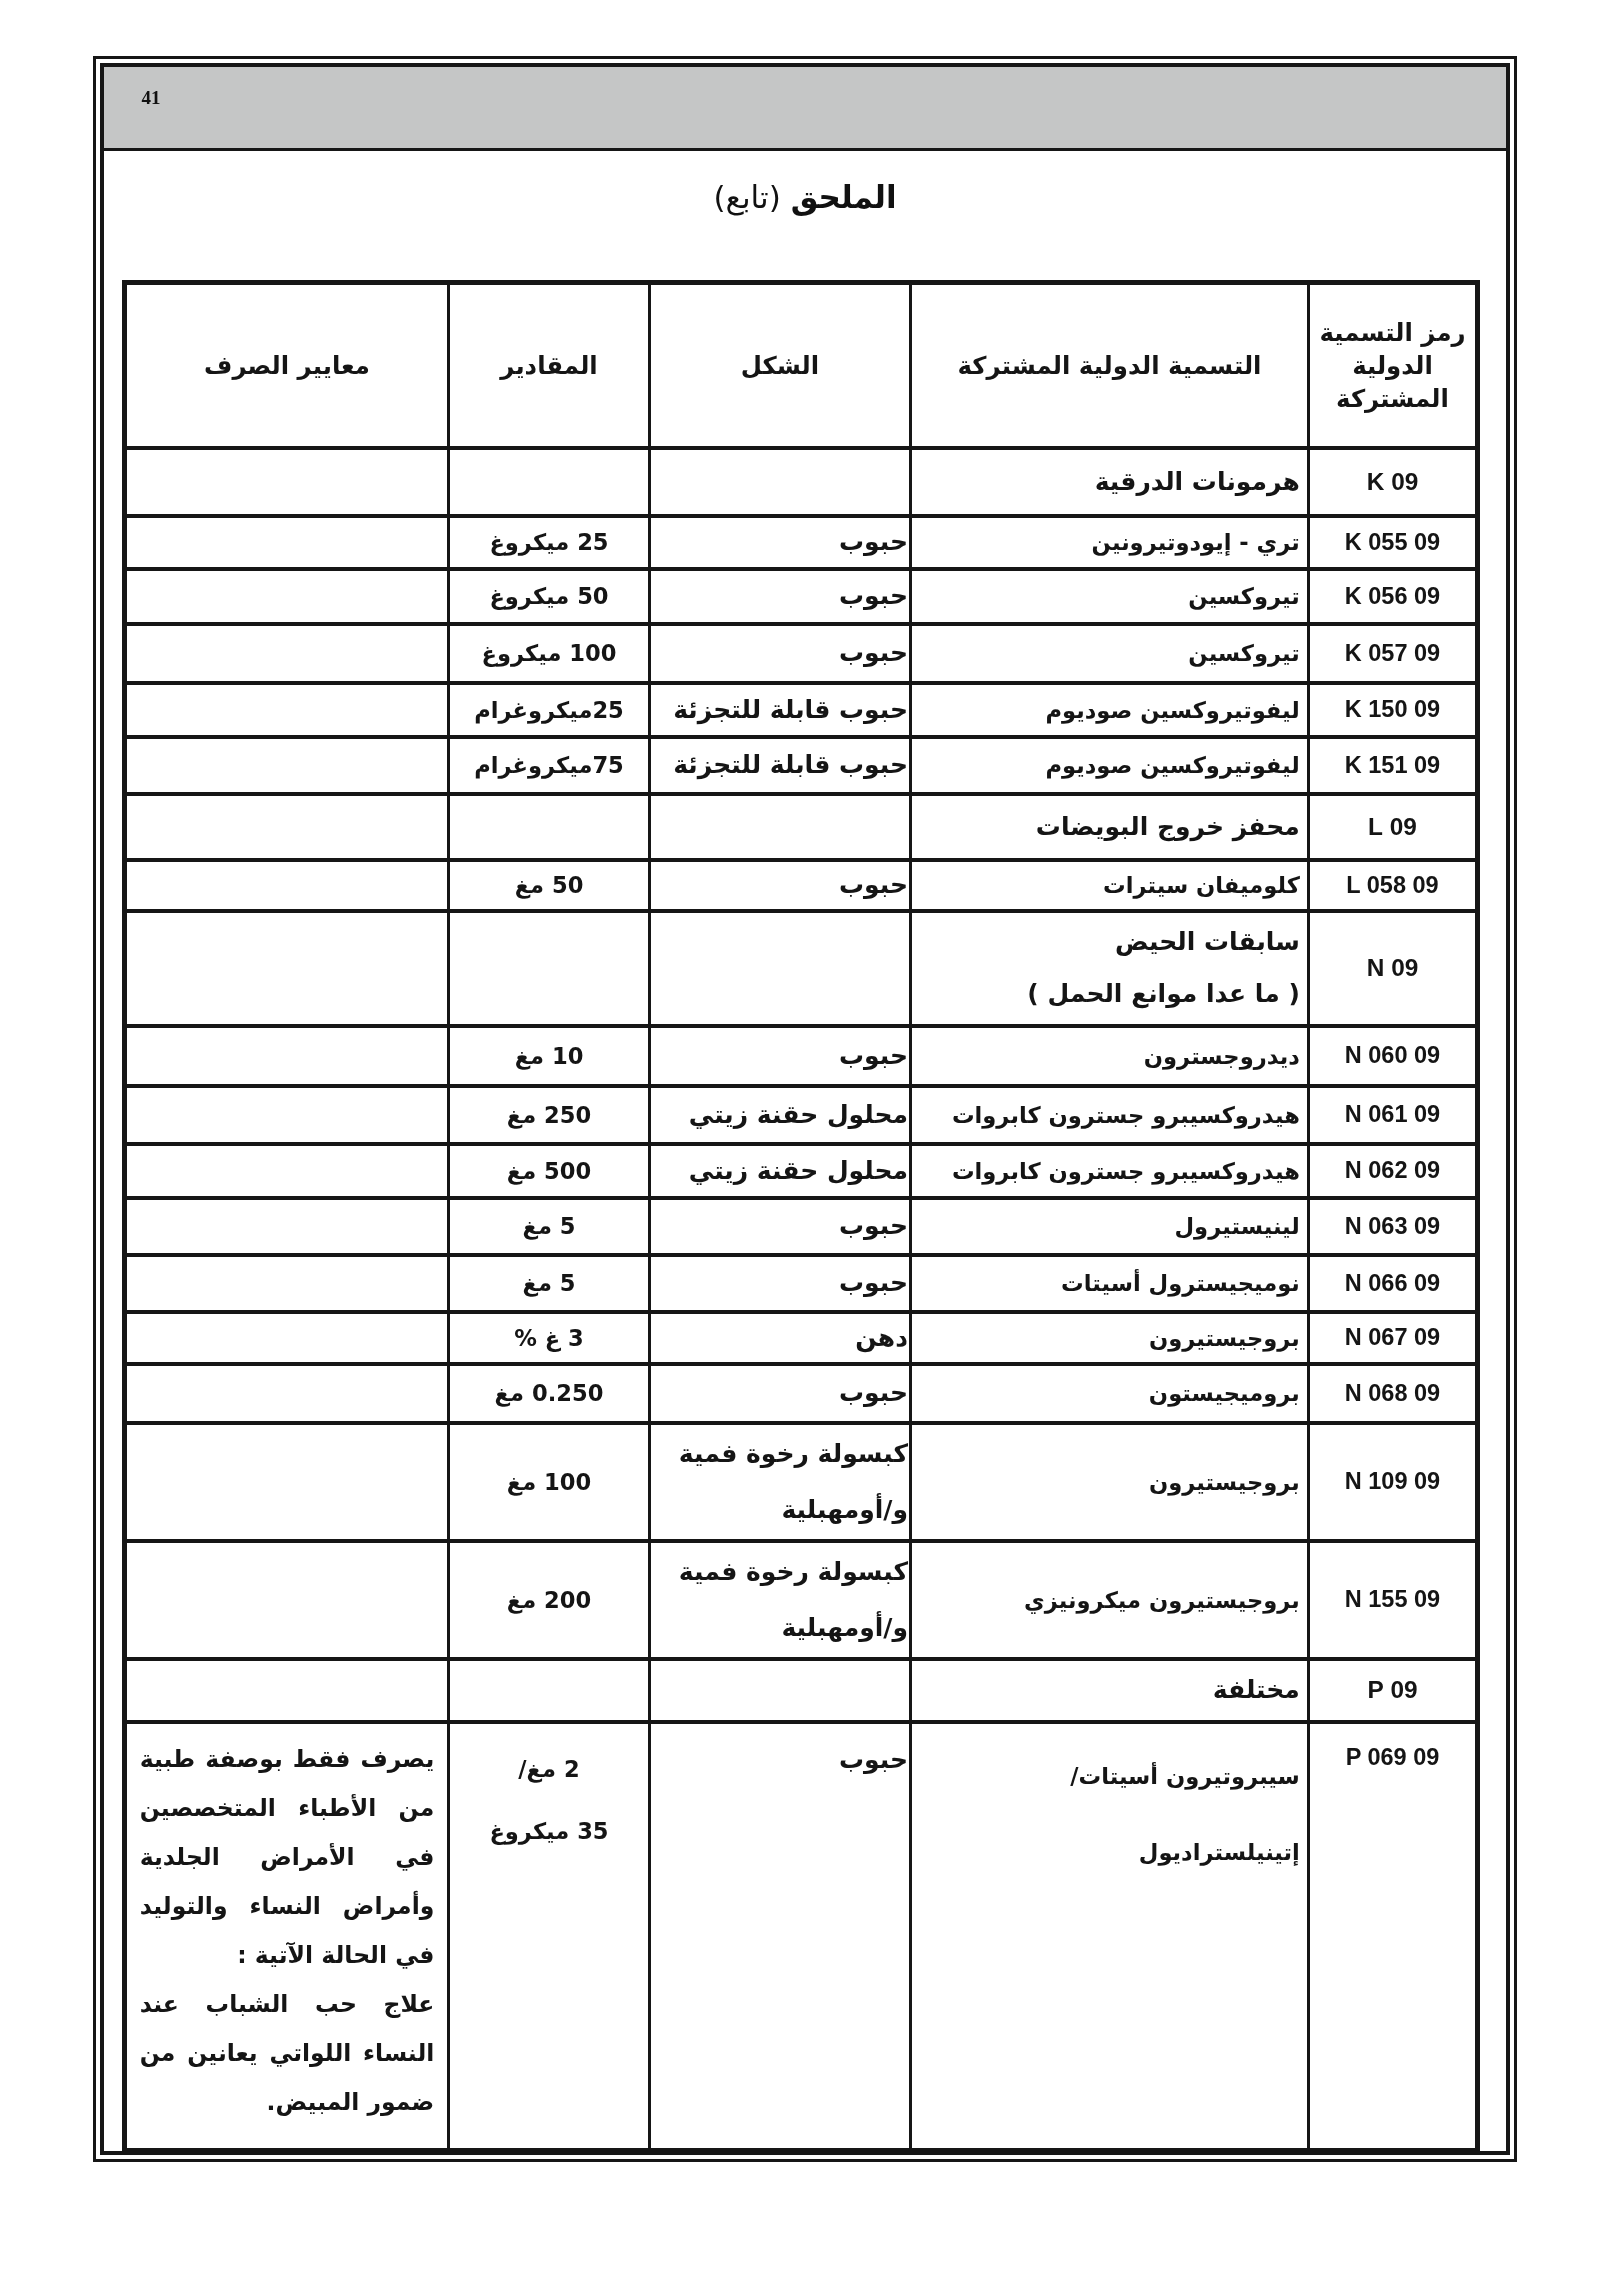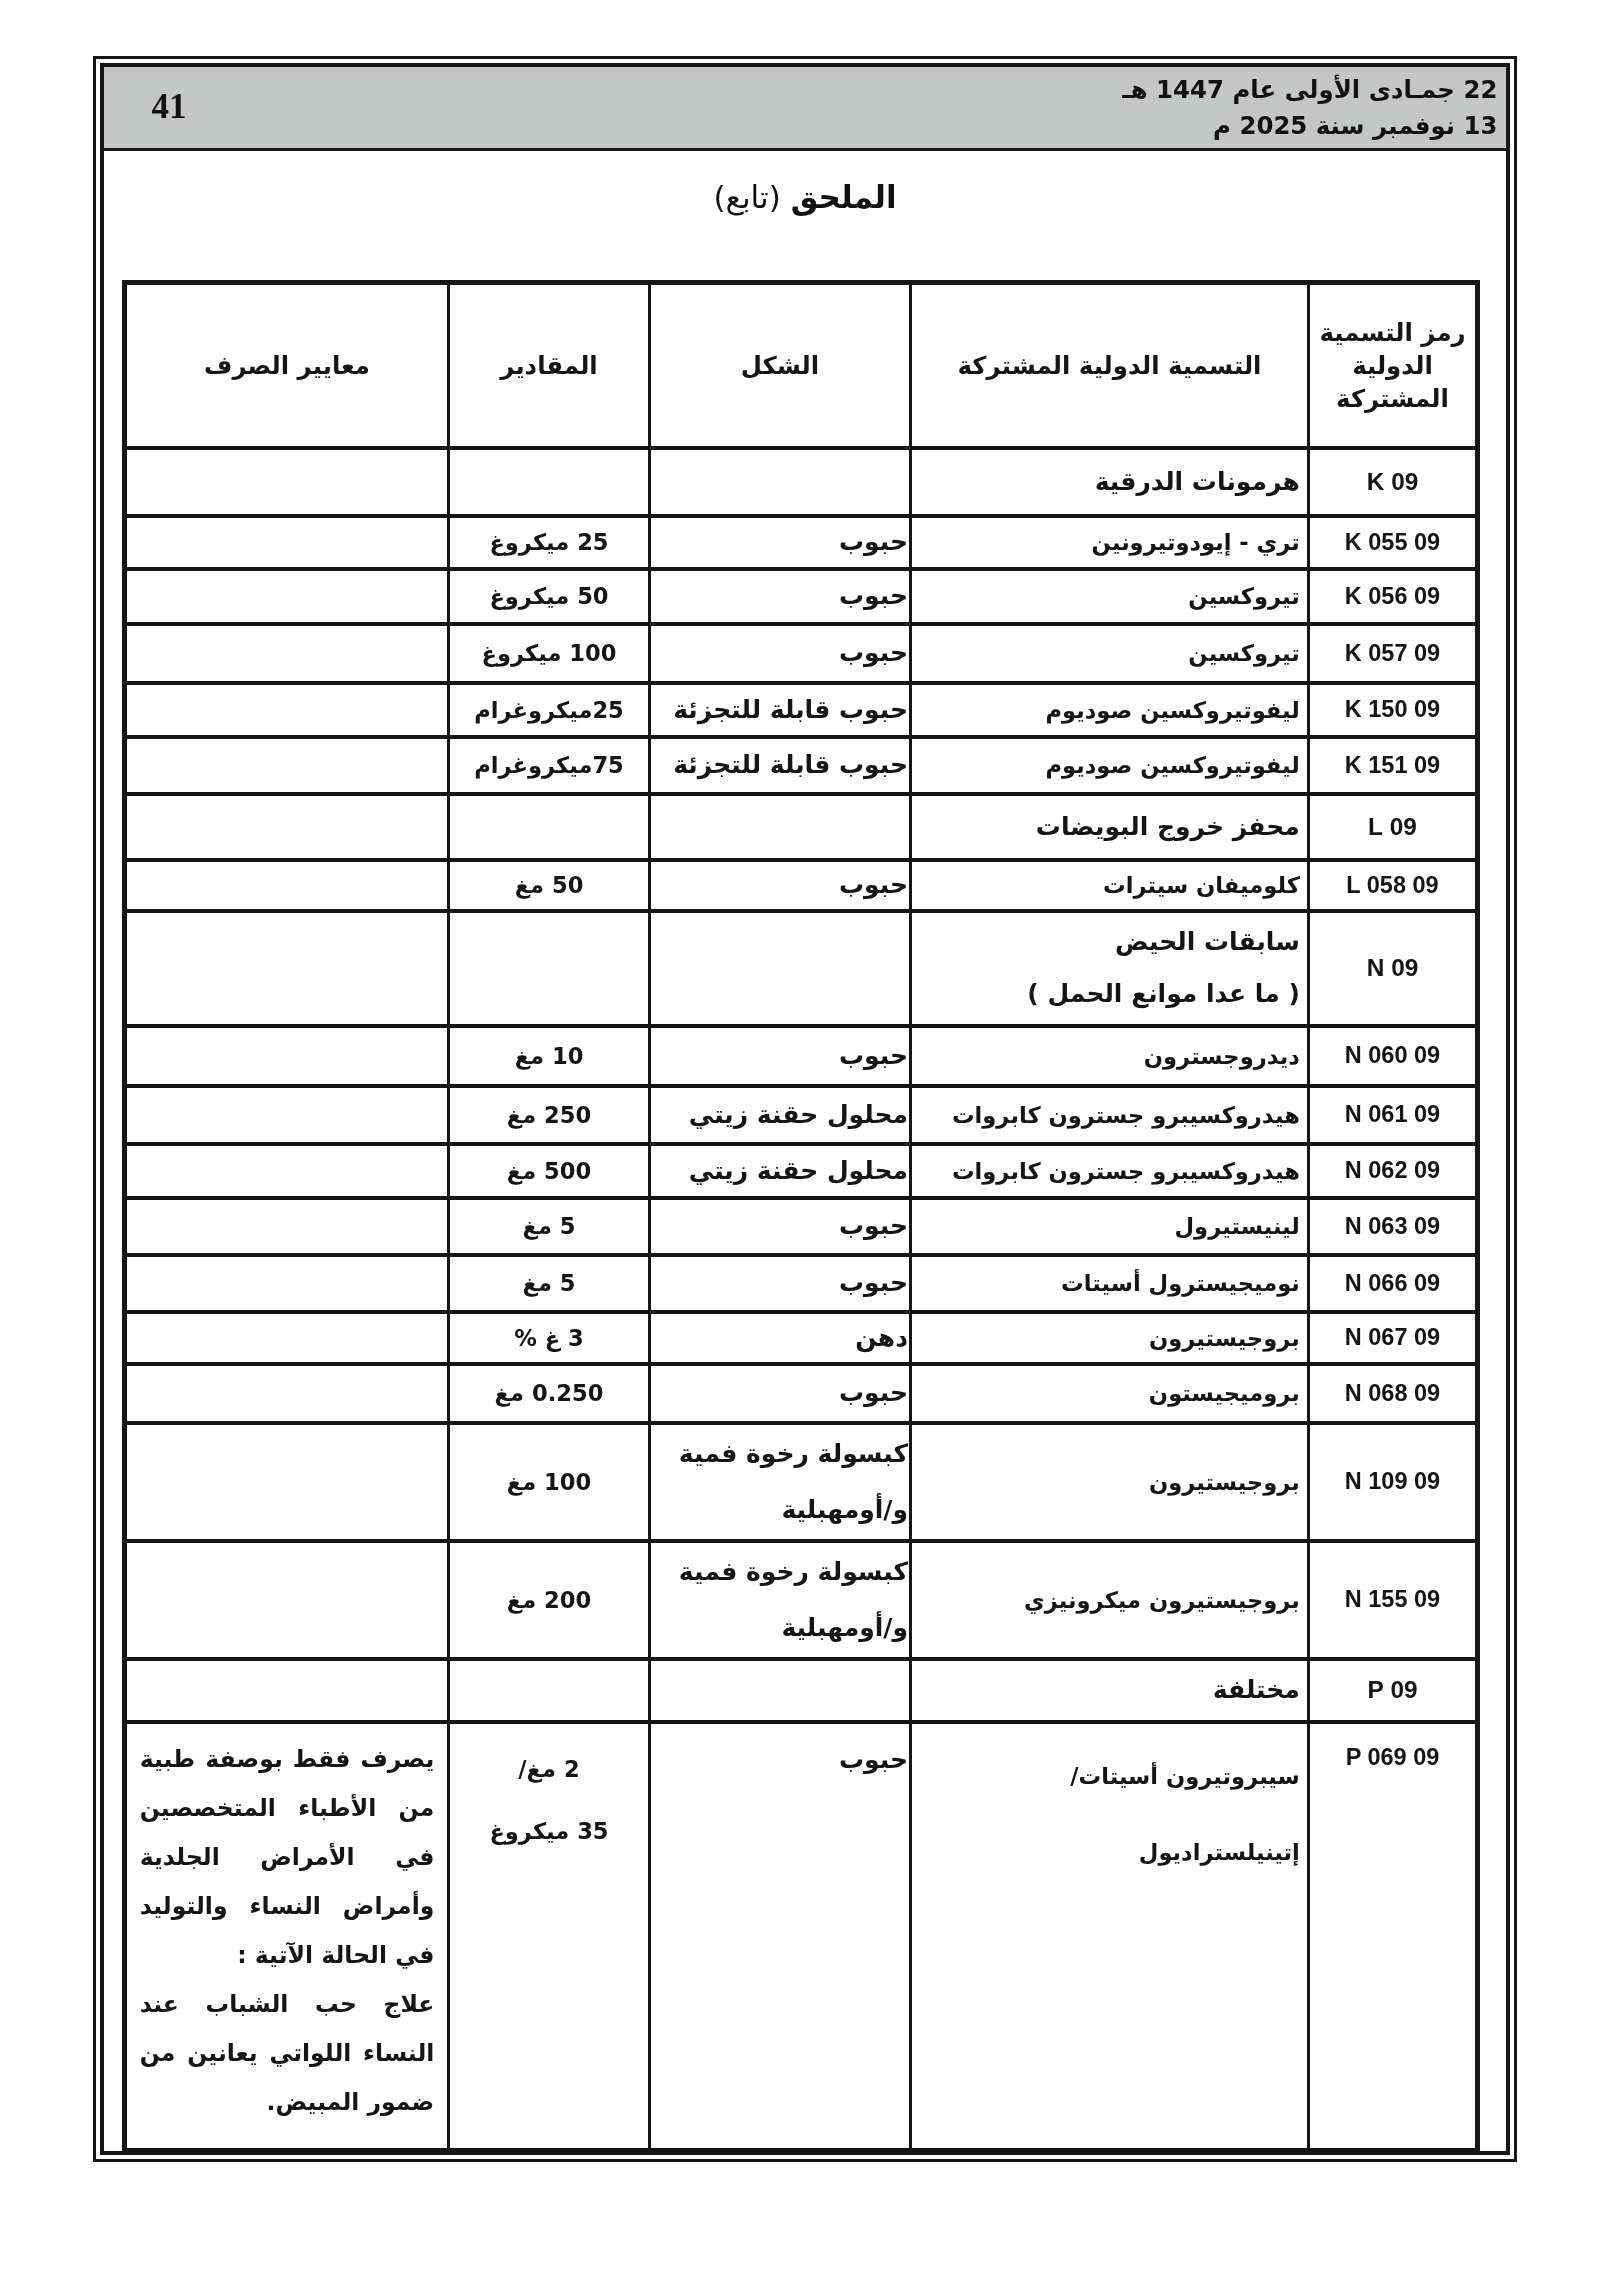--- a/index.html
+++ b/index.html
@@ -24,22 +24,22 @@
   }
   .band .dates{
     position:absolute;top:5.4px;right:9px;text-align:right;
     font-weight:bold;font-size:24.4px;line-height:36px;white-space:pre-line;
   }
   .band .jtitle{
     position:absolute;left:0;right:0;top:22px;text-align:center;
     font-weight:bold;font-size:28px;
   }
   .band .pnum{
-    position:absolute;left:48px;top:20px;
-    font-family:"Liberation Serif", serif;font-weight:bold;font-size:35px;
+    position:absolute;left:38px;top:20px;
+    font-family:"Liberation Serif", serif;font-weight:bold;font-size:19px;
   }
   
   .annex{
     position:absolute;left:93px;top:179px;width:1424px;text-align:center;
     font-size:31px;
   }
   .annex .t-main{font-weight:bold;}
   .annex .t-cont{font-weight:normal;}
   
   table.gz{
@@ -80,22 +80,20 @@
   tr.bigrow .c-dos{padding-top:14.5px;line-height:62px;}
   tr.bigrow .c-crit{padding-top:11px;}
 </style>
 </head>
 <body>
 
 <div class="frame-outer">
   <div class="frame-inner">
 
     <div class="band">
-      <div class="dates">22 جمـادى الأولى عام 1447 هـ
-13 نوفمبر سنة 2025 م</div>
       <div class="pnum">41</div>
     </div>
 
   </div>
 </div>
 
 <div class="annex">
   <span class="t-main">الملحق</span>
   <span> </span>
   <span class="t-cont">(تابع)</span>

